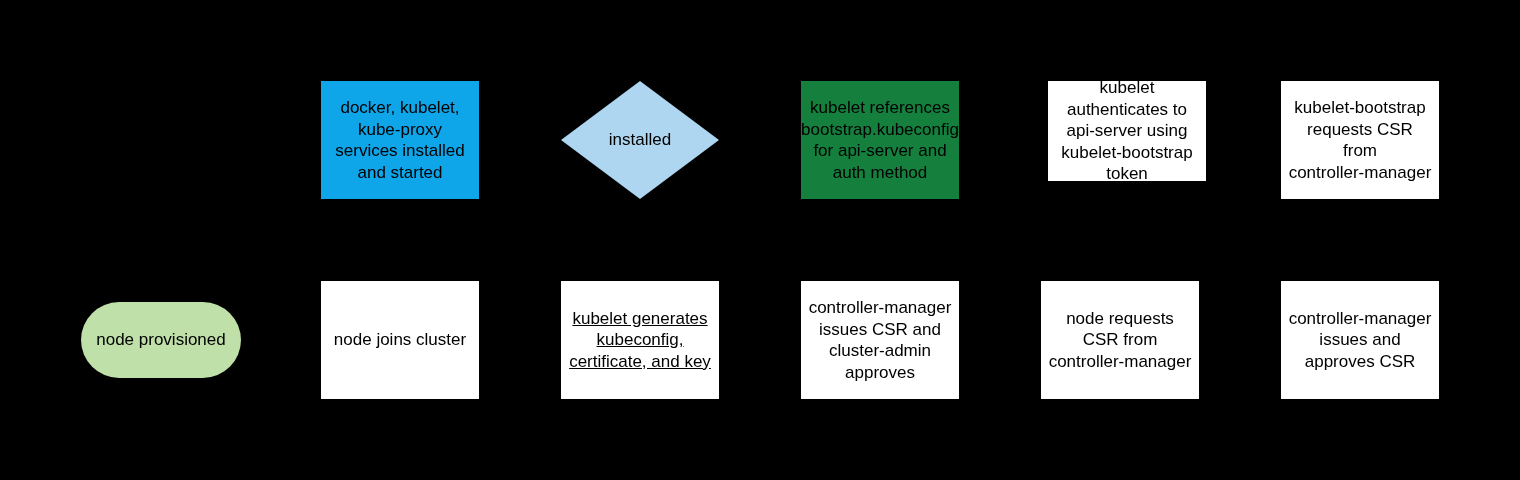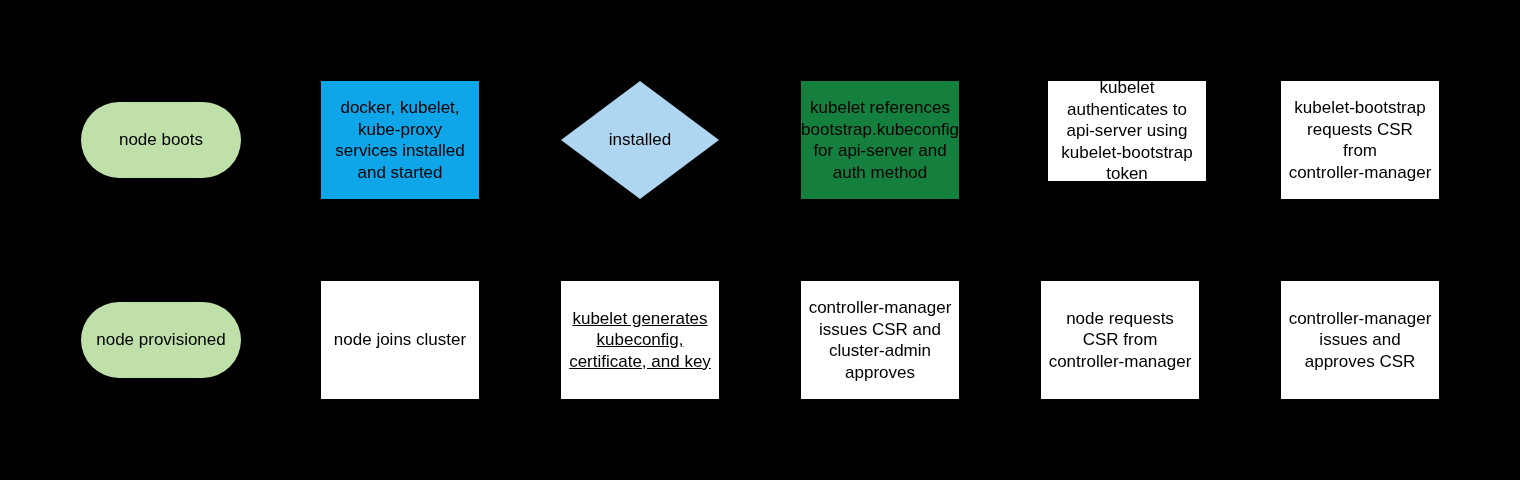--- a/index.html
+++ b/index.html
@@ -45,23 +45,20 @@
   .c3b { left: 561px; top: 281px; width: 158px; height: 118px; text-decoration: underline; }
   .c4b { left: 801px; top: 281px; width: 158px; height: 118px; }
   .c5b { left: 1041px; top: 281px; width: 158px; height: 118px; }
   .c6b { left: 1281px; top: 281px; width: 158px; height: 118px; }
 </style>
 </head>
 <body style="color: rgb(0, 0, 0);">
 
 <div class="canvas">
 
-  <div class="node terminator c1t" style="background-color: rgb(191, 224, 168);">
-    <span class="label">node boots</span>
-  </div>
 
   <div class="node process c2t" style="background-color: #0ea5e9;">
     <span class="label">docker, kubelet,
 kube-proxy
 services installed
 and started</span>
   </div>
 
   <div class="node decision c3t" style="background-color: rgb(174, 214, 240);">
     <span class="label">installed</span>

